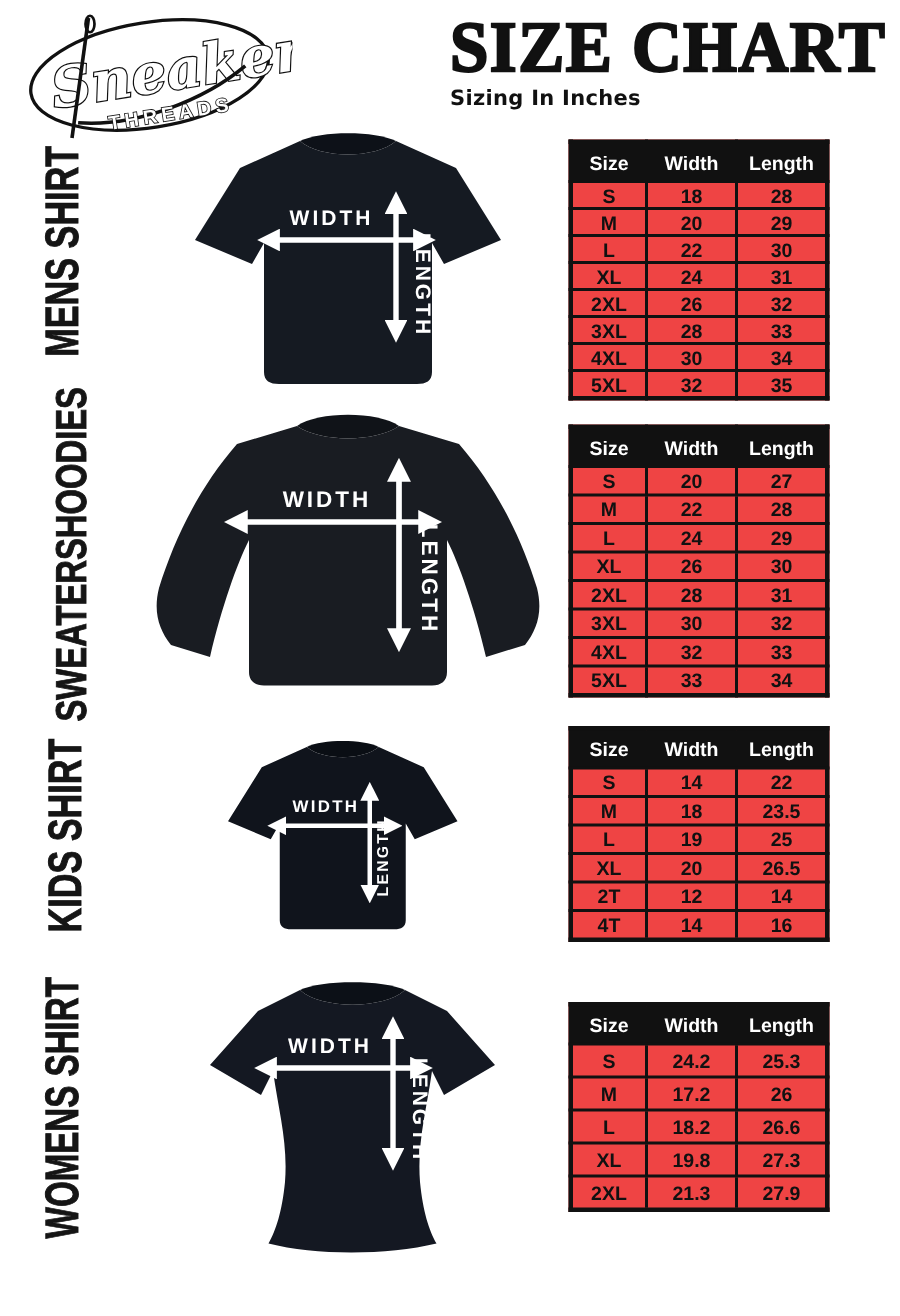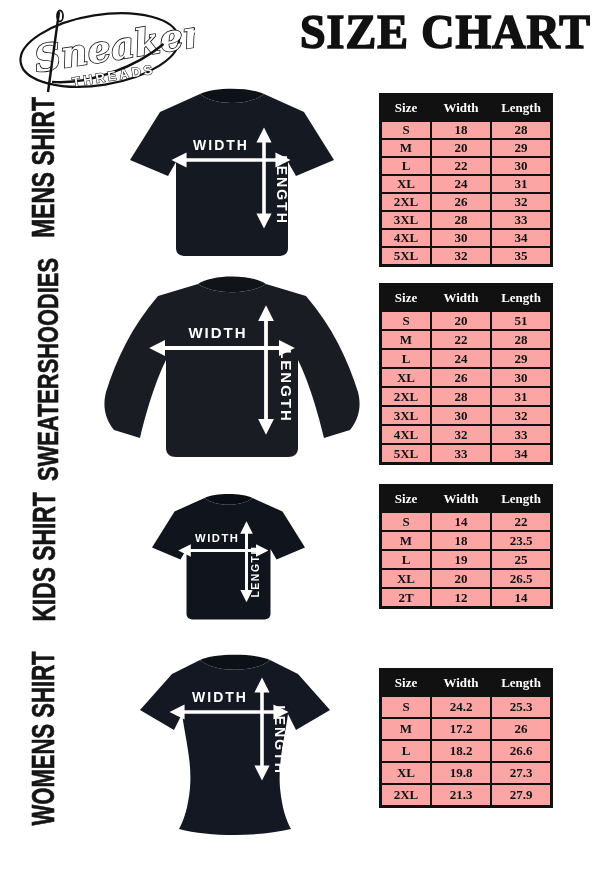--- a/index.html
+++ b/index.html
@@ -19,22 +19,22 @@
   .vl2{left:-18px;top:341px;width:130px;height:57px;font-size:23px;line-height:26px;transform:rotate(-90deg) scale(.95,1.25);}
   .vl3{left:-20px;top:540px;width:130px;height:34px;font-size:24px;transform:rotate(-90deg) scale(.95,1.3);}
   .vl4{left:-41px;top:721px;width:167px;height:35px;font-size:24px;transform:rotate(-90deg) scale(.92,1.3);}
   
   .g1{position:absolute;left:122px;top:86px;}
   .g2{position:absolute;left:96px;top:268px;}
   .g3{position:absolute;left:146px;top:492px;}
   .g4{position:absolute;left:128px;top:650px;}
   .arrow-text{font-family:"Liberation Sans",sans-serif;font-weight:bold;fill:#fff;letter-spacing:2px;}
   
-  .size-table{position:absolute;border-collapse:collapse;background:#fca5a5;
-              font-family:Liberation Serif, serif;}
+  .size-table{position:absolute;border-collapse:collapse;background:#ef4444;
+              font-family:Liberation Sans, sans-serif;}
   .size-table,.size-table th,.size-table td{border:2px solid #111;}
   .size-table{border-width:3px;}
   .size-table th{background:#111;color:#fff;font-size:13px;font-weight:bold;padding:2px 4px;height:20px;}
   .size-table td{font-size:13px;font-weight:bold;text-align:center;padding:0 4px;height:16px;}
   .size-table th:nth-child(1),.size-table td:nth-child(1){width:40px;}
   .size-table th:nth-child(2),.size-table td:nth-child(2){width:50px;}
   .size-table th:nth-child(3),.size-table td:nth-child(3){width:50px;}
   .t1{left:379px;top:93px;}
   .t2{left:379px;top:283px;}  .t2 td{height:17px;}
   .t3{left:379px;top:484px;}  .t3 td{height:17px;}
@@ -64,20 +64,21 @@
         <path d="M38,70 C76,79 124,68 154,50" fill="none" stroke="#111" stroke-width="2.4"></path>
         <text x="58" y="78" font-family="Liberation Sans, sans-serif" font-weight="bold" font-size="13" letter-spacing="3" fill="#fff" stroke="#111" stroke-width="1.1" paint-order="stroke">THREADS</text>
       </g>
       <line x1="49" y1="8" x2="38" y2="88" stroke="#111" stroke-width="2.4"></line>
       <ellipse cx="50" cy="12" rx="3" ry="5.5" fill="none" stroke="#111" stroke-width="1.8"></ellipse>
     </svg>
   </div>
 
   <div class="titleblock">
     <div class="title">SIZE CHART</div>
+    <div class="subtitle">Sizing In Inches</div>
   </div>
 
   <div class="vlabel vl1">MENS SHIRT</div>
   <div class="vlabel vl2">
       <div>SWEATERS</div>
       <div>HOODIES</div>
     </div>
   <div class="vlabel vl3">KIDS SHIRT</div>
   <div class="vlabel vl4">WOMENS SHIRT</div>
 
@@ -186,21 +187,21 @@
         <tr>
           <th>Size</th>
           <th>Width</th>
           <th>Length</th>
         </tr>
       </thead>
       <tbody>
         <tr>
           <td>S</td>
           <td>20</td>
-          <td>51</td>
+          <td>27</td>
         </tr>
         <tr>
           <td>M</td>
           <td>22</td>
           <td>28</td>
         </tr>
         <tr>
           <td>L</td>
           <td>24</td>
           <td>29</td>
@@ -259,20 +260,25 @@
         <tr>
           <td>XL</td>
           <td>20</td>
           <td>26.5</td>
         </tr>
         <tr>
           <td>2T</td>
           <td>12</td>
           <td>14</td>
         </tr>
+        <tr>
+          <td>4T</td>
+          <td>14</td>
+          <td>16</td>
+        </tr>
       </tbody>
     </table>
   <table class="size-table t4">
       <thead>
         <tr>
           <th>Size</th>
           <th>Width</th>
           <th>Length</th>
         </tr>
       </thead>

